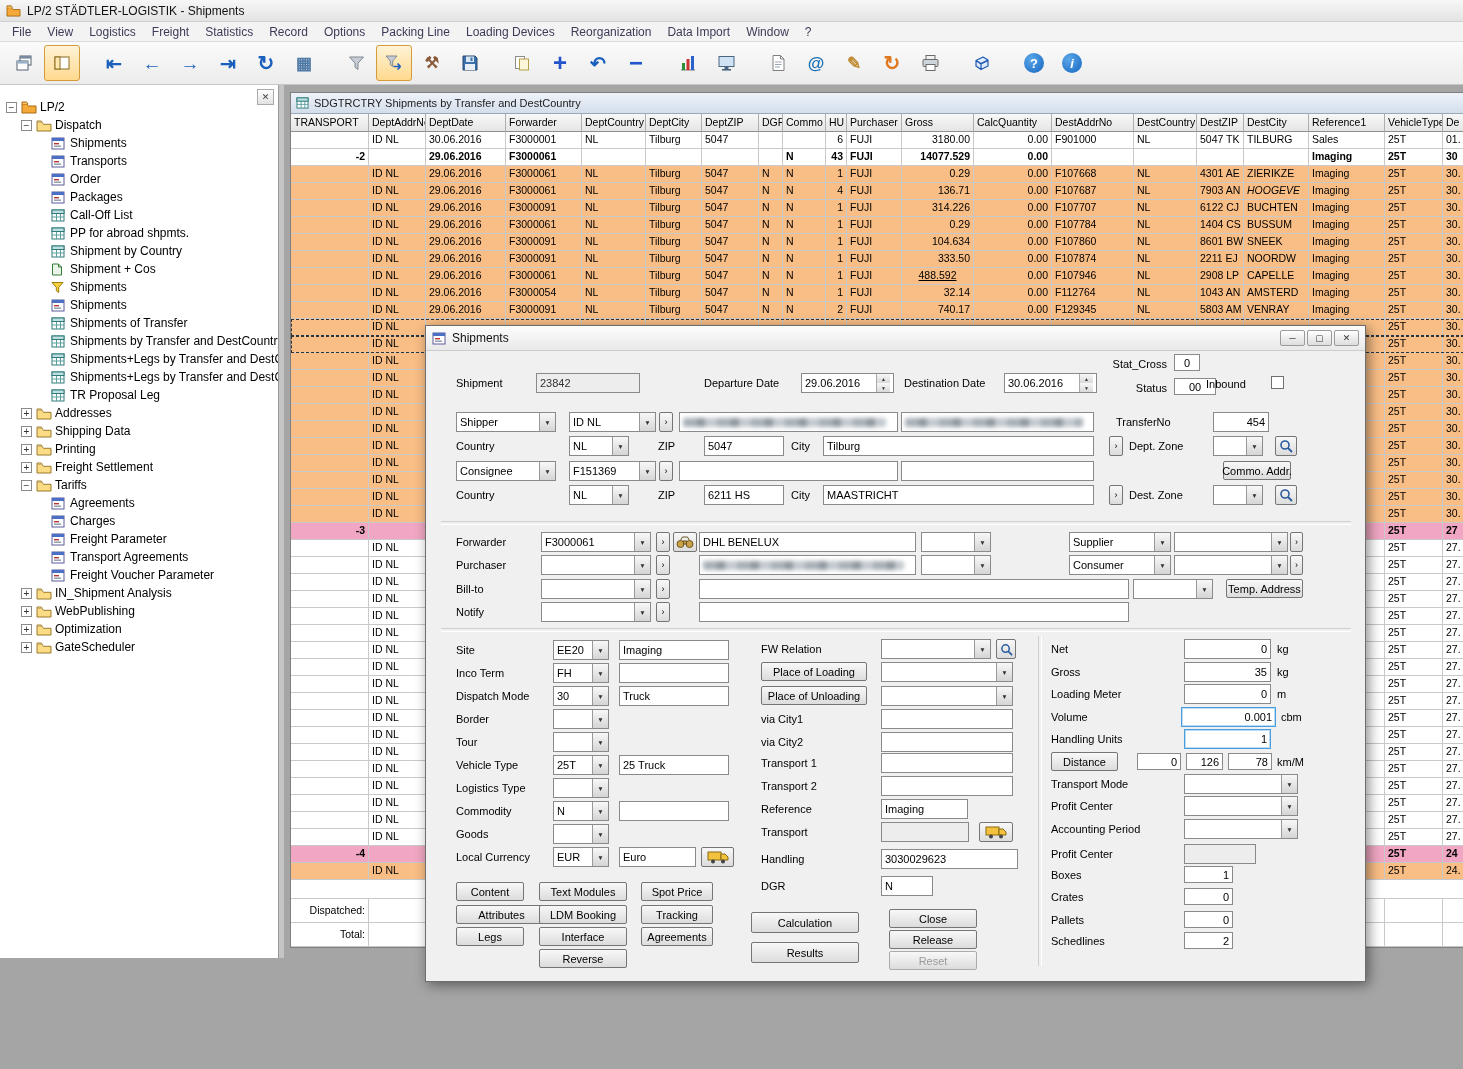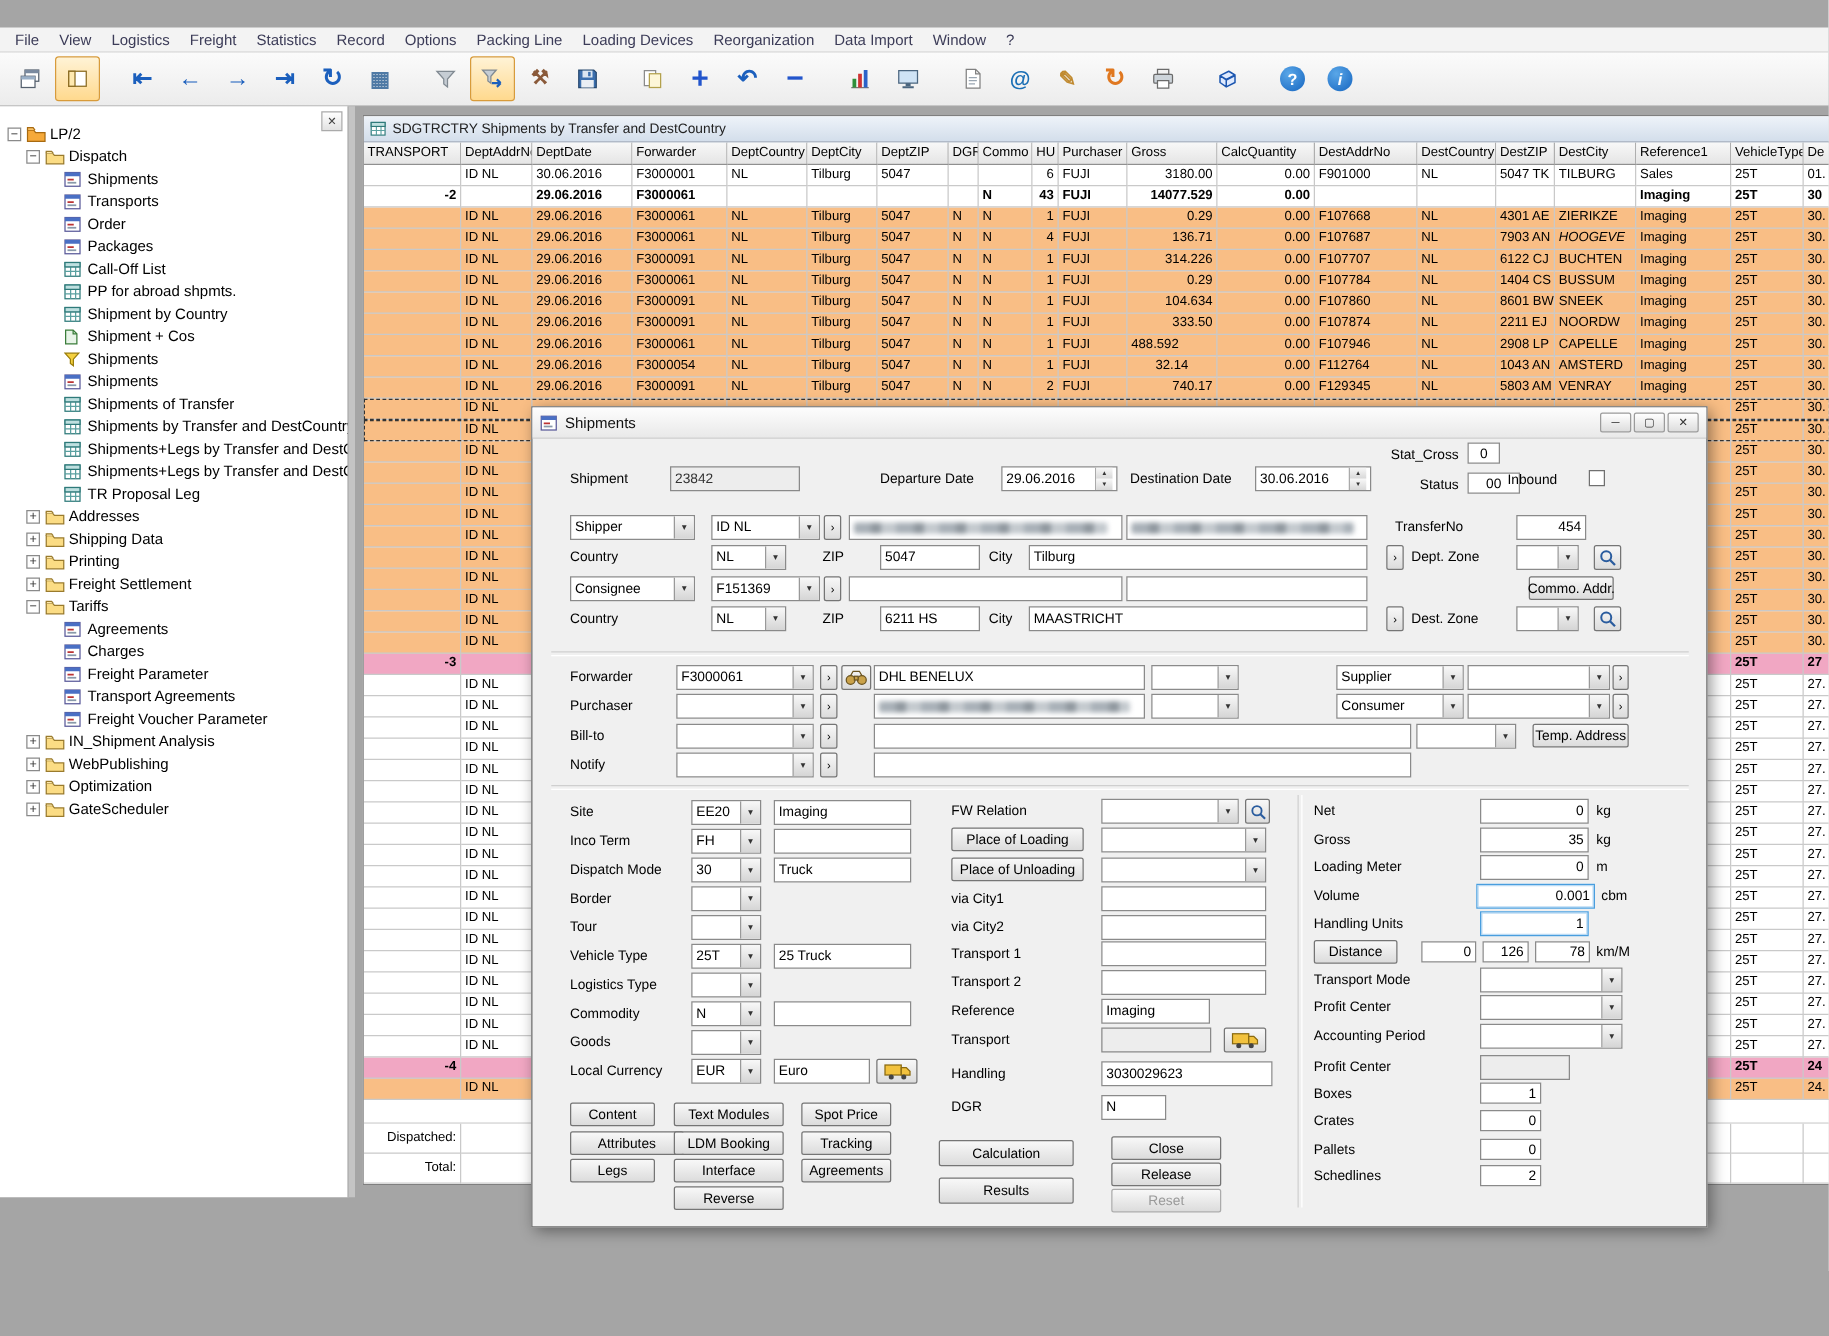--- a/index.html
+++ b/index.html
@@ -85,20 +85,29 @@
   .hr{position:absolute;height:2px;border-top:1px solid #cfcfcf;border-bottom:1px solid #ffffff;}
   .vr{position:absolute;width:2px;border-left:1px solid #cfcfcf;border-right:1px solid #ffffff;}
   .redact{filter:blur(2px);background:repeating-linear-gradient(90deg,#a8b0b7 0 14px,#8f979e 14px 22px,#c3c9ce 22px 34px);
     height:9px;width:96%;border-radius:2px;}
 </style>
 </head>
 <body>
 
 <div id="app">
 
+  <div class="titlebar">
+    <span style="display:flex">
+        <svg width="15" height="13" viewBox="0 0 16 14">
+          <path d="M1 4h5l1.5 2H15v7H1z" fill="#f5a93a" stroke="#a86a10"></path>
+          <path d="M1 4V2h4.5L7 4" fill="#f8c36a" stroke="#a86a10"></path>
+        </svg>
+      </span>
+    <span>LP/2 STÄDTLER-LOGISTIK - Shipments</span>
+  </div>
 
   <div class="menubar">
       <span class="mitem">File</span>
       <span class="mitem">View</span>
       <span class="mitem">Logistics</span>
       <span class="mitem">Freight</span>
       <span class="mitem">Statistics</span>
       <span class="mitem">Record</span>
       <span class="mitem">Options</span>
       <span class="mitem">Packing Line</span>
@@ -842,21 +851,21 @@
             <div class="gc" style="width: 57px;">ID NL</div>
             <div class="gc" style="width: 80px;">29.06.2016</div>
             <div class="gc" style="width: 76px;">F3000061</div>
             <div class="gc" style="width: 64px;">NL</div>
             <div class="gc" style="width: 56px;">Tilburg</div>
             <div class="gc" style="width: 57px;">5047</div>
             <div class="gc" style="width: 24px;">N</div>
             <div class="gc" style="width: 43px;">N</div>
             <div class="gc" style="width: 21px; text-align: right;">1</div>
             <div class="gc" style="width: 55px;">FUJI</div>
-            <div class="gc" style="width: 72px; text-align: left;">488.592</div>
+            <div class="gc" style="width: 72px; text-align: center; text-decoration: underline;">488.592</div>
             <div class="gc" style="width: 78px; text-align: right;">0.00</div>
             <div class="gc" style="width: 82px;">F107946</div>
             <div class="gc" style="width: 63px;">NL</div>
             <div class="gc" style="width: 47px;">2908 LP</div>
             <div class="gc" style="width: 65px;">CAPELLE</div>
             <div class="gc" style="width: 76px;">Imaging</div>
             <div class="gc" style="width: 58px;">25T</div>
             <div class="gc" style="width: 40px;">30.</div>
           </div>
           <div class="grow" style="background: rgb(249, 190, 133);">
@@ -864,21 +873,21 @@
             <div class="gc" style="width: 57px;">ID NL</div>
             <div class="gc" style="width: 80px;">29.06.2016</div>
             <div class="gc" style="width: 76px;">F3000054</div>
             <div class="gc" style="width: 64px;">NL</div>
             <div class="gc" style="width: 56px;">Tilburg</div>
             <div class="gc" style="width: 57px;">5047</div>
             <div class="gc" style="width: 24px;">N</div>
             <div class="gc" style="width: 43px;">N</div>
             <div class="gc" style="width: 21px; text-align: right;">1</div>
             <div class="gc" style="width: 55px;">FUJI</div>
-            <div class="gc" style="width: 72px; text-align: center;">32.14</div>
+            <div class="gc" style="width: 72px; text-align: right;">32.14</div>
             <div class="gc" style="width: 78px; text-align: right;">0.00</div>
             <div class="gc" style="width: 82px;">F112764</div>
             <div class="gc" style="width: 63px;">NL</div>
             <div class="gc" style="width: 47px;">1043 AN</div>
             <div class="gc" style="width: 65px;">AMSTERD</div>
             <div class="gc" style="width: 76px;">Imaging</div>
             <div class="gc" style="width: 58px;">25T</div>
             <div class="gc" style="width: 40px;">30.</div>
           </div>
           <div class="grow" style="background: rgb(249, 190, 133);">

